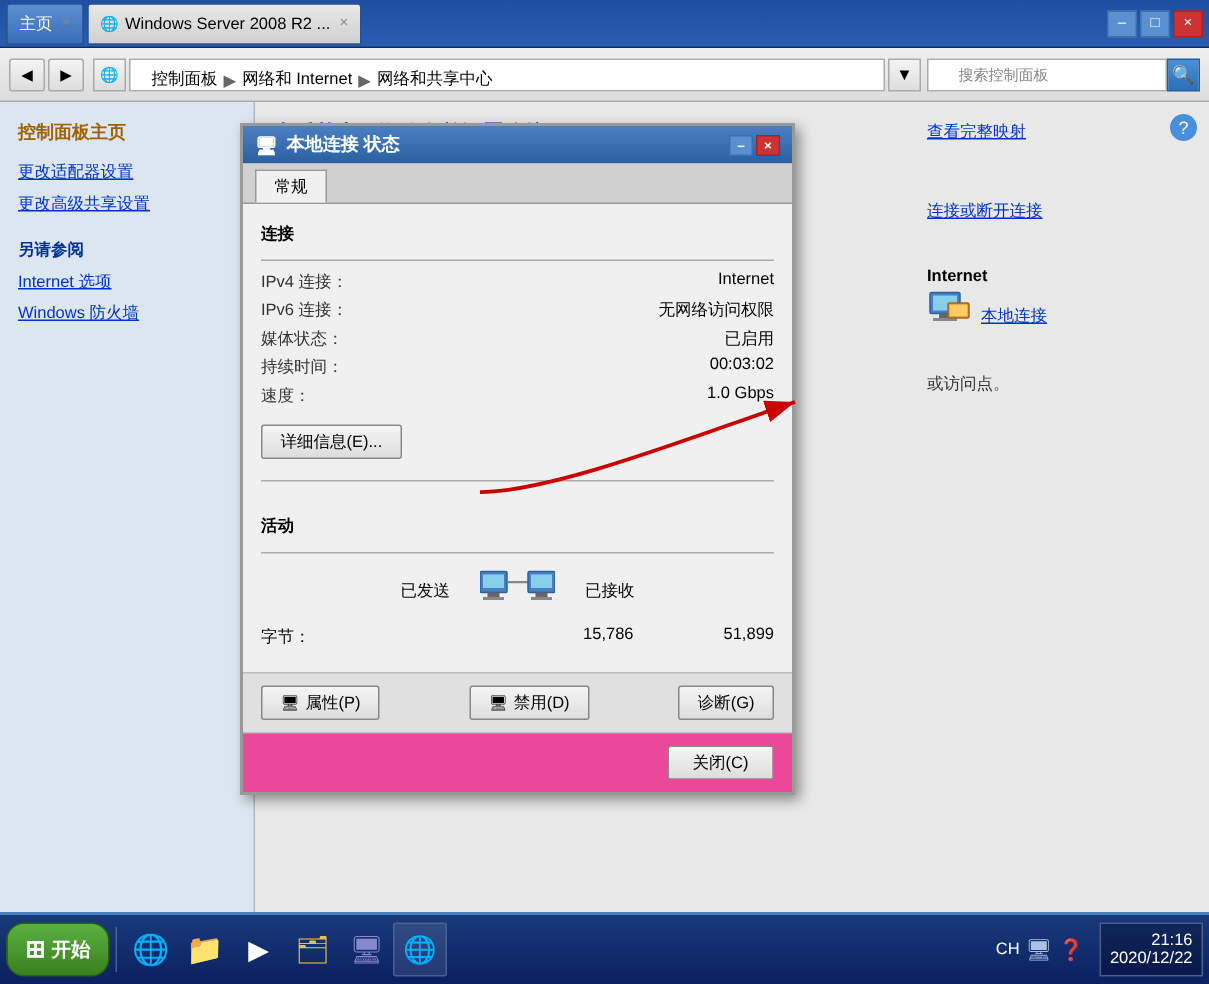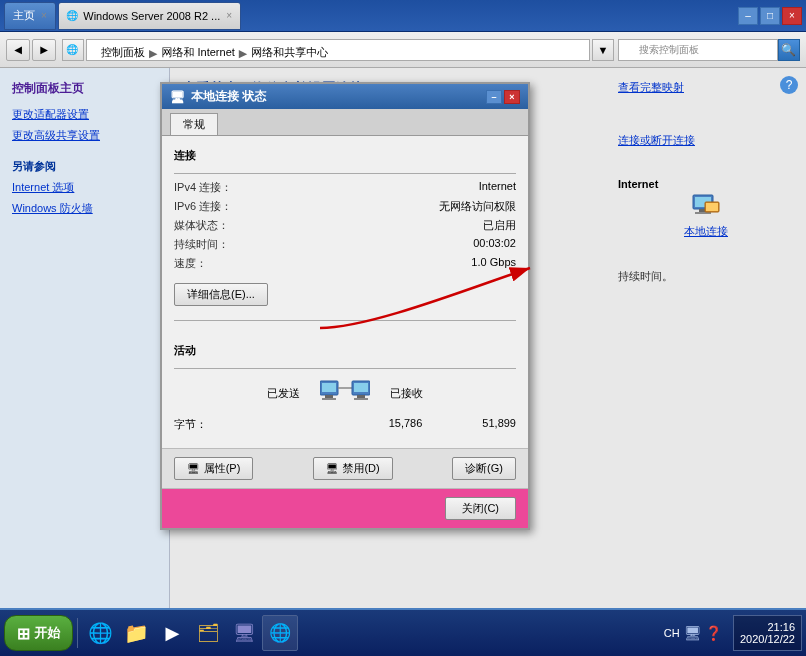--- a/index.html
+++ b/index.html
@@ -129,21 +129,21 @@
     
     .sidebar {
       width: 170px;
       background: #dce6f0;
       padding: 12px;
       border-right: 1px solid #b0b8c8;
     }
     .sidebar-title {
       font-size: 12px;
       font-weight: bold;
-      color: #4c1d95;
+      color: #a16207;
       margin-bottom: 10px;
     }
     .sidebar-link {
       font-size: 11px;
       color: #0033cc;
       text-decoration: underline;
       cursor: pointer;
       display: block;
       margin-bottom: 6px;
     }
@@ -475,34 +475,34 @@
       </div>
 
       <div style="position:absolute;right:0;top:0;width:200px;padding:12px;">
         <a class="right-link">查看完整映射</a>
         <div style="height:30px;"></div>
         <a class="right-link">连接或断开连接</a>
 
         <div style="margin-top:30px;">
           <div style="font-size:11px;font-weight:bold;margin-bottom:4px;">Internet</div>
 
-          <div style="display:flex;align-items:center;gap:6px;cursor:pointer;flex-direction:column;">
+          <div style="display:flex;align-items:flex-end;gap:6px;cursor:pointer;">
             <div style="width:30px;height:24px;position:relative;">
               <svg width="30" height="24" viewBox="0 0 30 24">
                 <rect x="2" y="1" width="20" height="14" rx="1" fill="#4a7fc0" stroke="#2a5fa0" stroke-width="1"></rect>
                 <rect x="4" y="3" width="16" height="10" fill="#87ceeb"></rect>
                 <rect x="8" y="15" width="8" height="3" fill="#666"></rect>
                 <rect x="4" y="18" width="16" height="2" fill="#888"></rect>
                 <rect x="14" y="8" width="14" height="10" rx="1" fill="#cc8833" stroke="#aa6611" stroke-width="1"></rect>
                 <rect x="15" y="9" width="12" height="8" fill="#ffcc66"></rect>
               </svg>
             </div>
             <span style="font-size:11px;color:#0033cc;text-decoration:underline;">本地连接</span>
           </div>
-          <div style="font-size:11px;color:#333;margin-top:30px;">持续时间。</div>
+          <div style="font-size:11px;color:#333;margin-top:30px;">或访问点。</div>
         </div>
       </div>
 
       <svg style="position:absolute;top:180px;left:120px;width:300px;height:120px;pointer-events:none;z-index:200;">
 
         <defs>
           <marker id="arrowhead" markerWidth="8" markerHeight="6" refX="8" refY="3" orient="auto">
             <polygon points="0 0, 8 3, 0 6" fill="#cc0000"></polygon>
           </marker>
         </defs>

